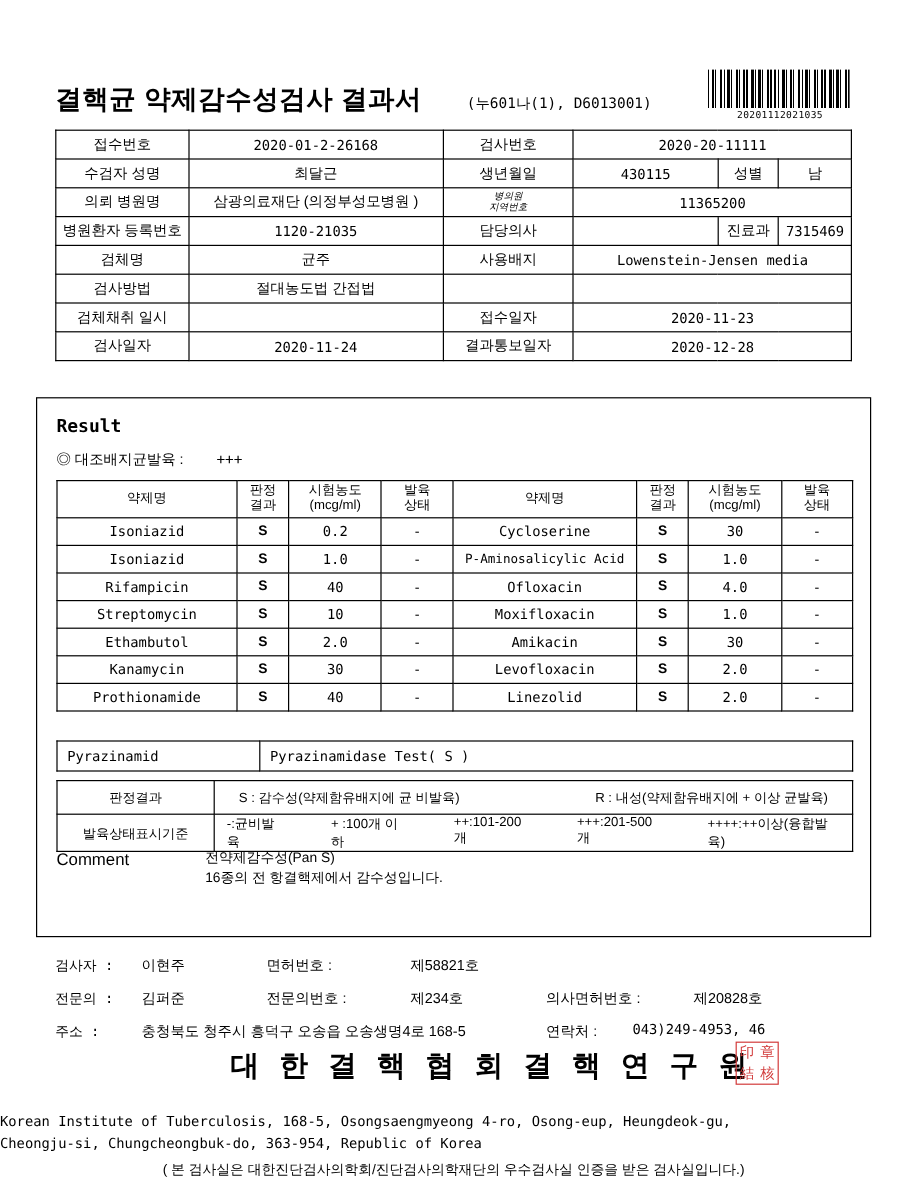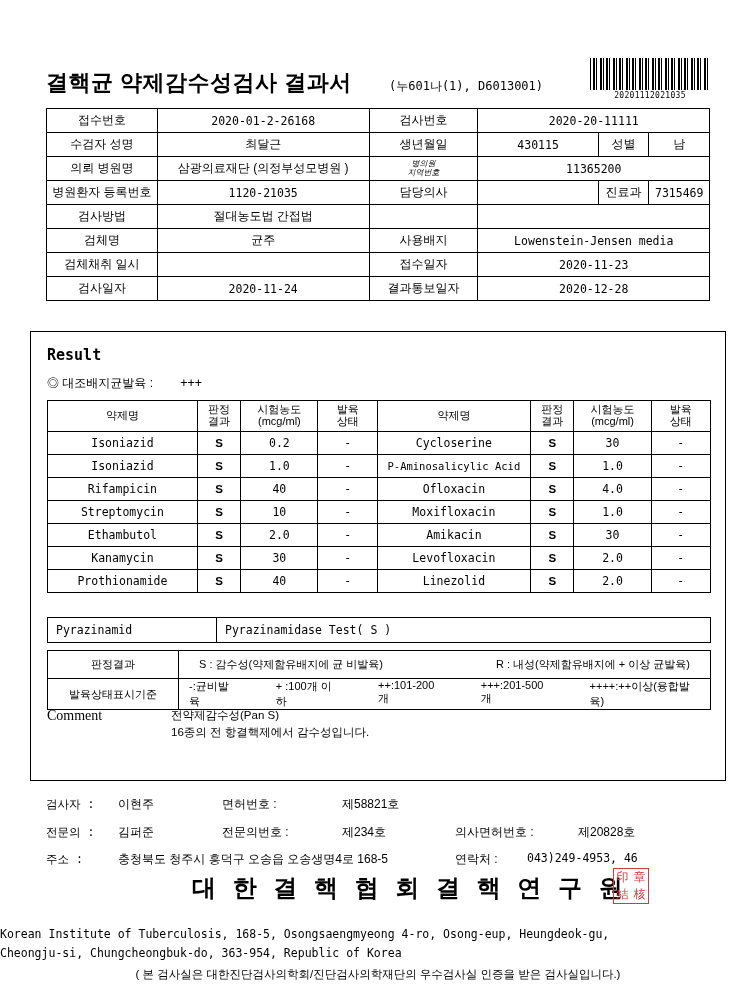--- a/index.html
+++ b/index.html
@@ -219,21 +219,21 @@
     display: flex;
     justify-content: space-between;
     padding: 0 4px;
     gap: 38px;
   }
 
   .comment-label {
     position: absolute;
     top: 376px;
     left: 16px;
-    font-family: Liberation Serif, serif;
+    font-family: Liberation Sans, sans-serif;
     font-size: 14px;
   }
   .comment-body {
     position: absolute;
     top: 375px;
     left: 140px;
     font-family: "Liberation Sans", sans-serif;
     font-size: 11.5px;
     line-height: 1.5;
   }
@@ -344,30 +344,30 @@
     </tr>
     <tr>
       <td class="lbl">병원환자 등록번호</td>
       <td class="val-mono">1120-21035</td>
       <td class="lbl">담당의사</td>
       <td class="val-mono"></td>
       <td class="lbl">진료과</td>
       <td class="val-mono">7315469</td>
     </tr>
     <tr>
+      <td class="lbl">검체명</td>
+      <td class="val-sans">균주</td>
+      <td class="lbl">사용배지</td>
+      <td class="val-mono" colspan="3">Lowenstein-Jensen media</td>
+    </tr>
+    <tr>
       <td class="lbl">검사방법</td>
       <td class="val-sans">절대농도법      간접법</td>
       <td></td>
       <td colspan="3"></td>
-    </tr>
-    <tr>
-      <td class="lbl">검체명</td>
-      <td class="val-sans">균주</td>
-      <td class="lbl">사용배지</td>
-      <td class="val-mono" colspan="3">Lowenstein-Jensen media</td>
     </tr>
     <tr>
       <td class="lbl">검체채취 일시</td>
       <td class="val-mono"></td>
       <td class="lbl">접수일자</td>
       <td class="val-mono" colspan="3">2020-11-23</td>
     </tr>
     <tr>
       <td class="lbl">검사일자</td>
       <td class="val-mono">2020-11-24</td>

